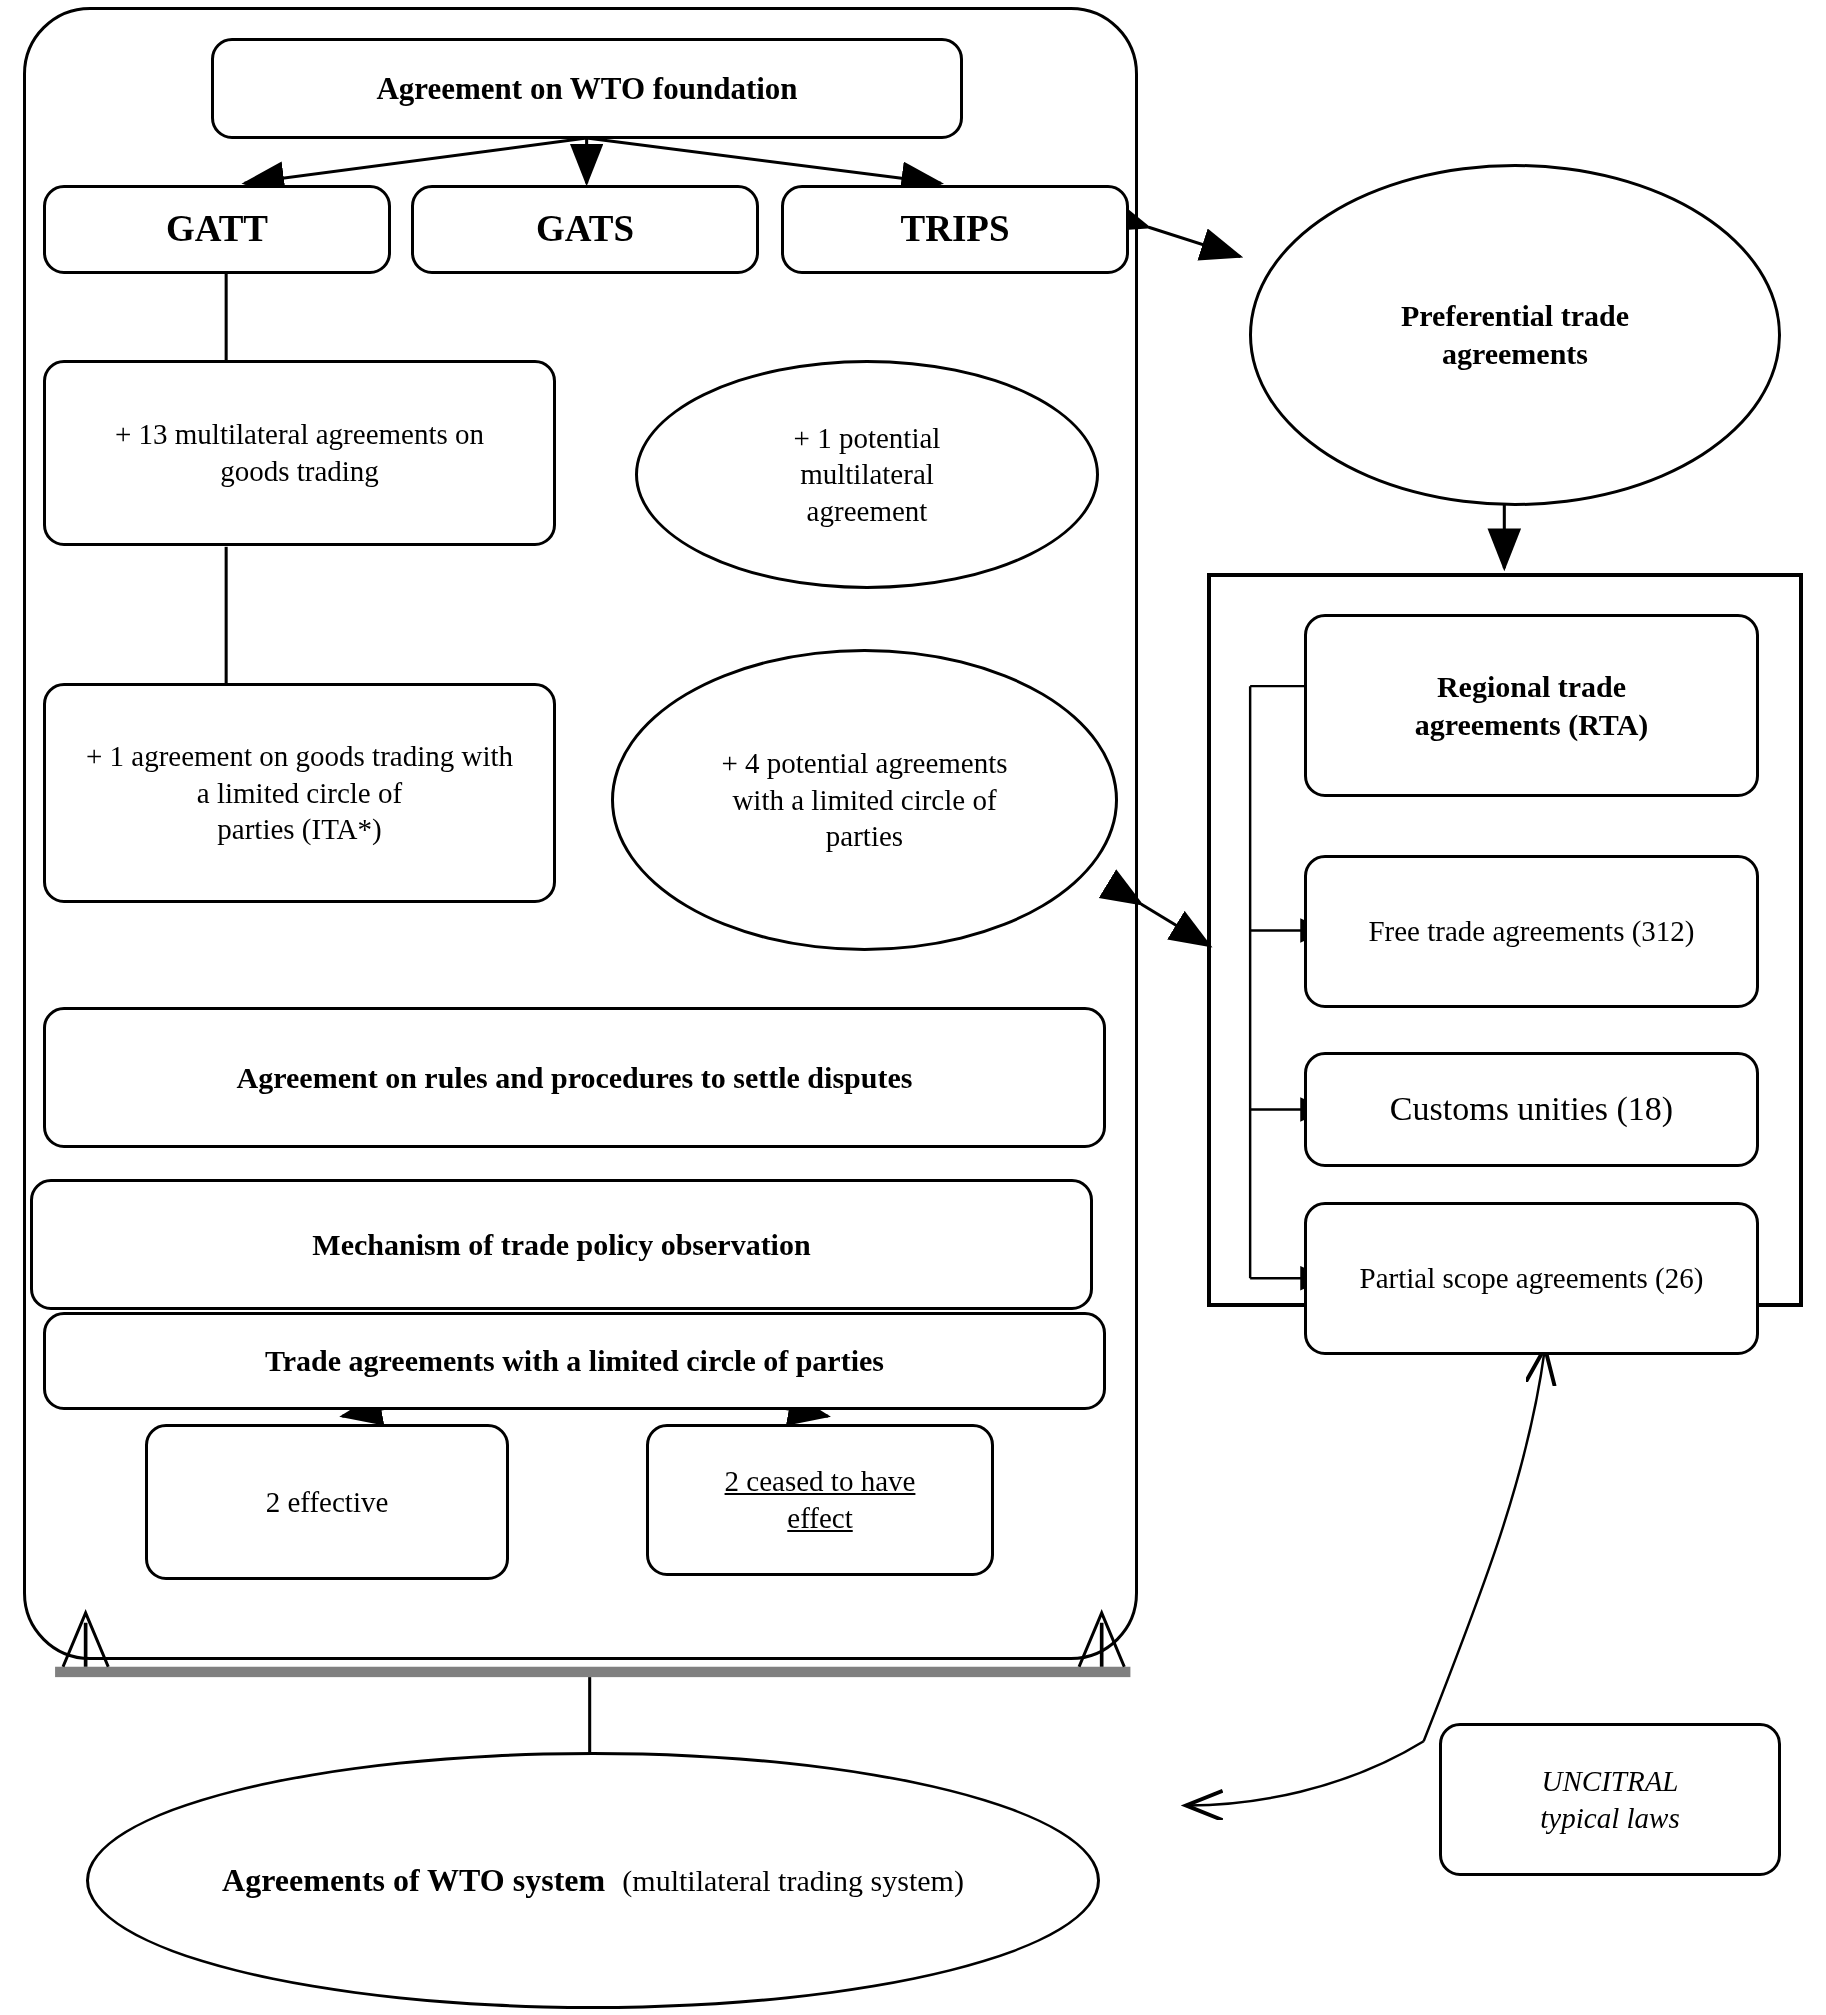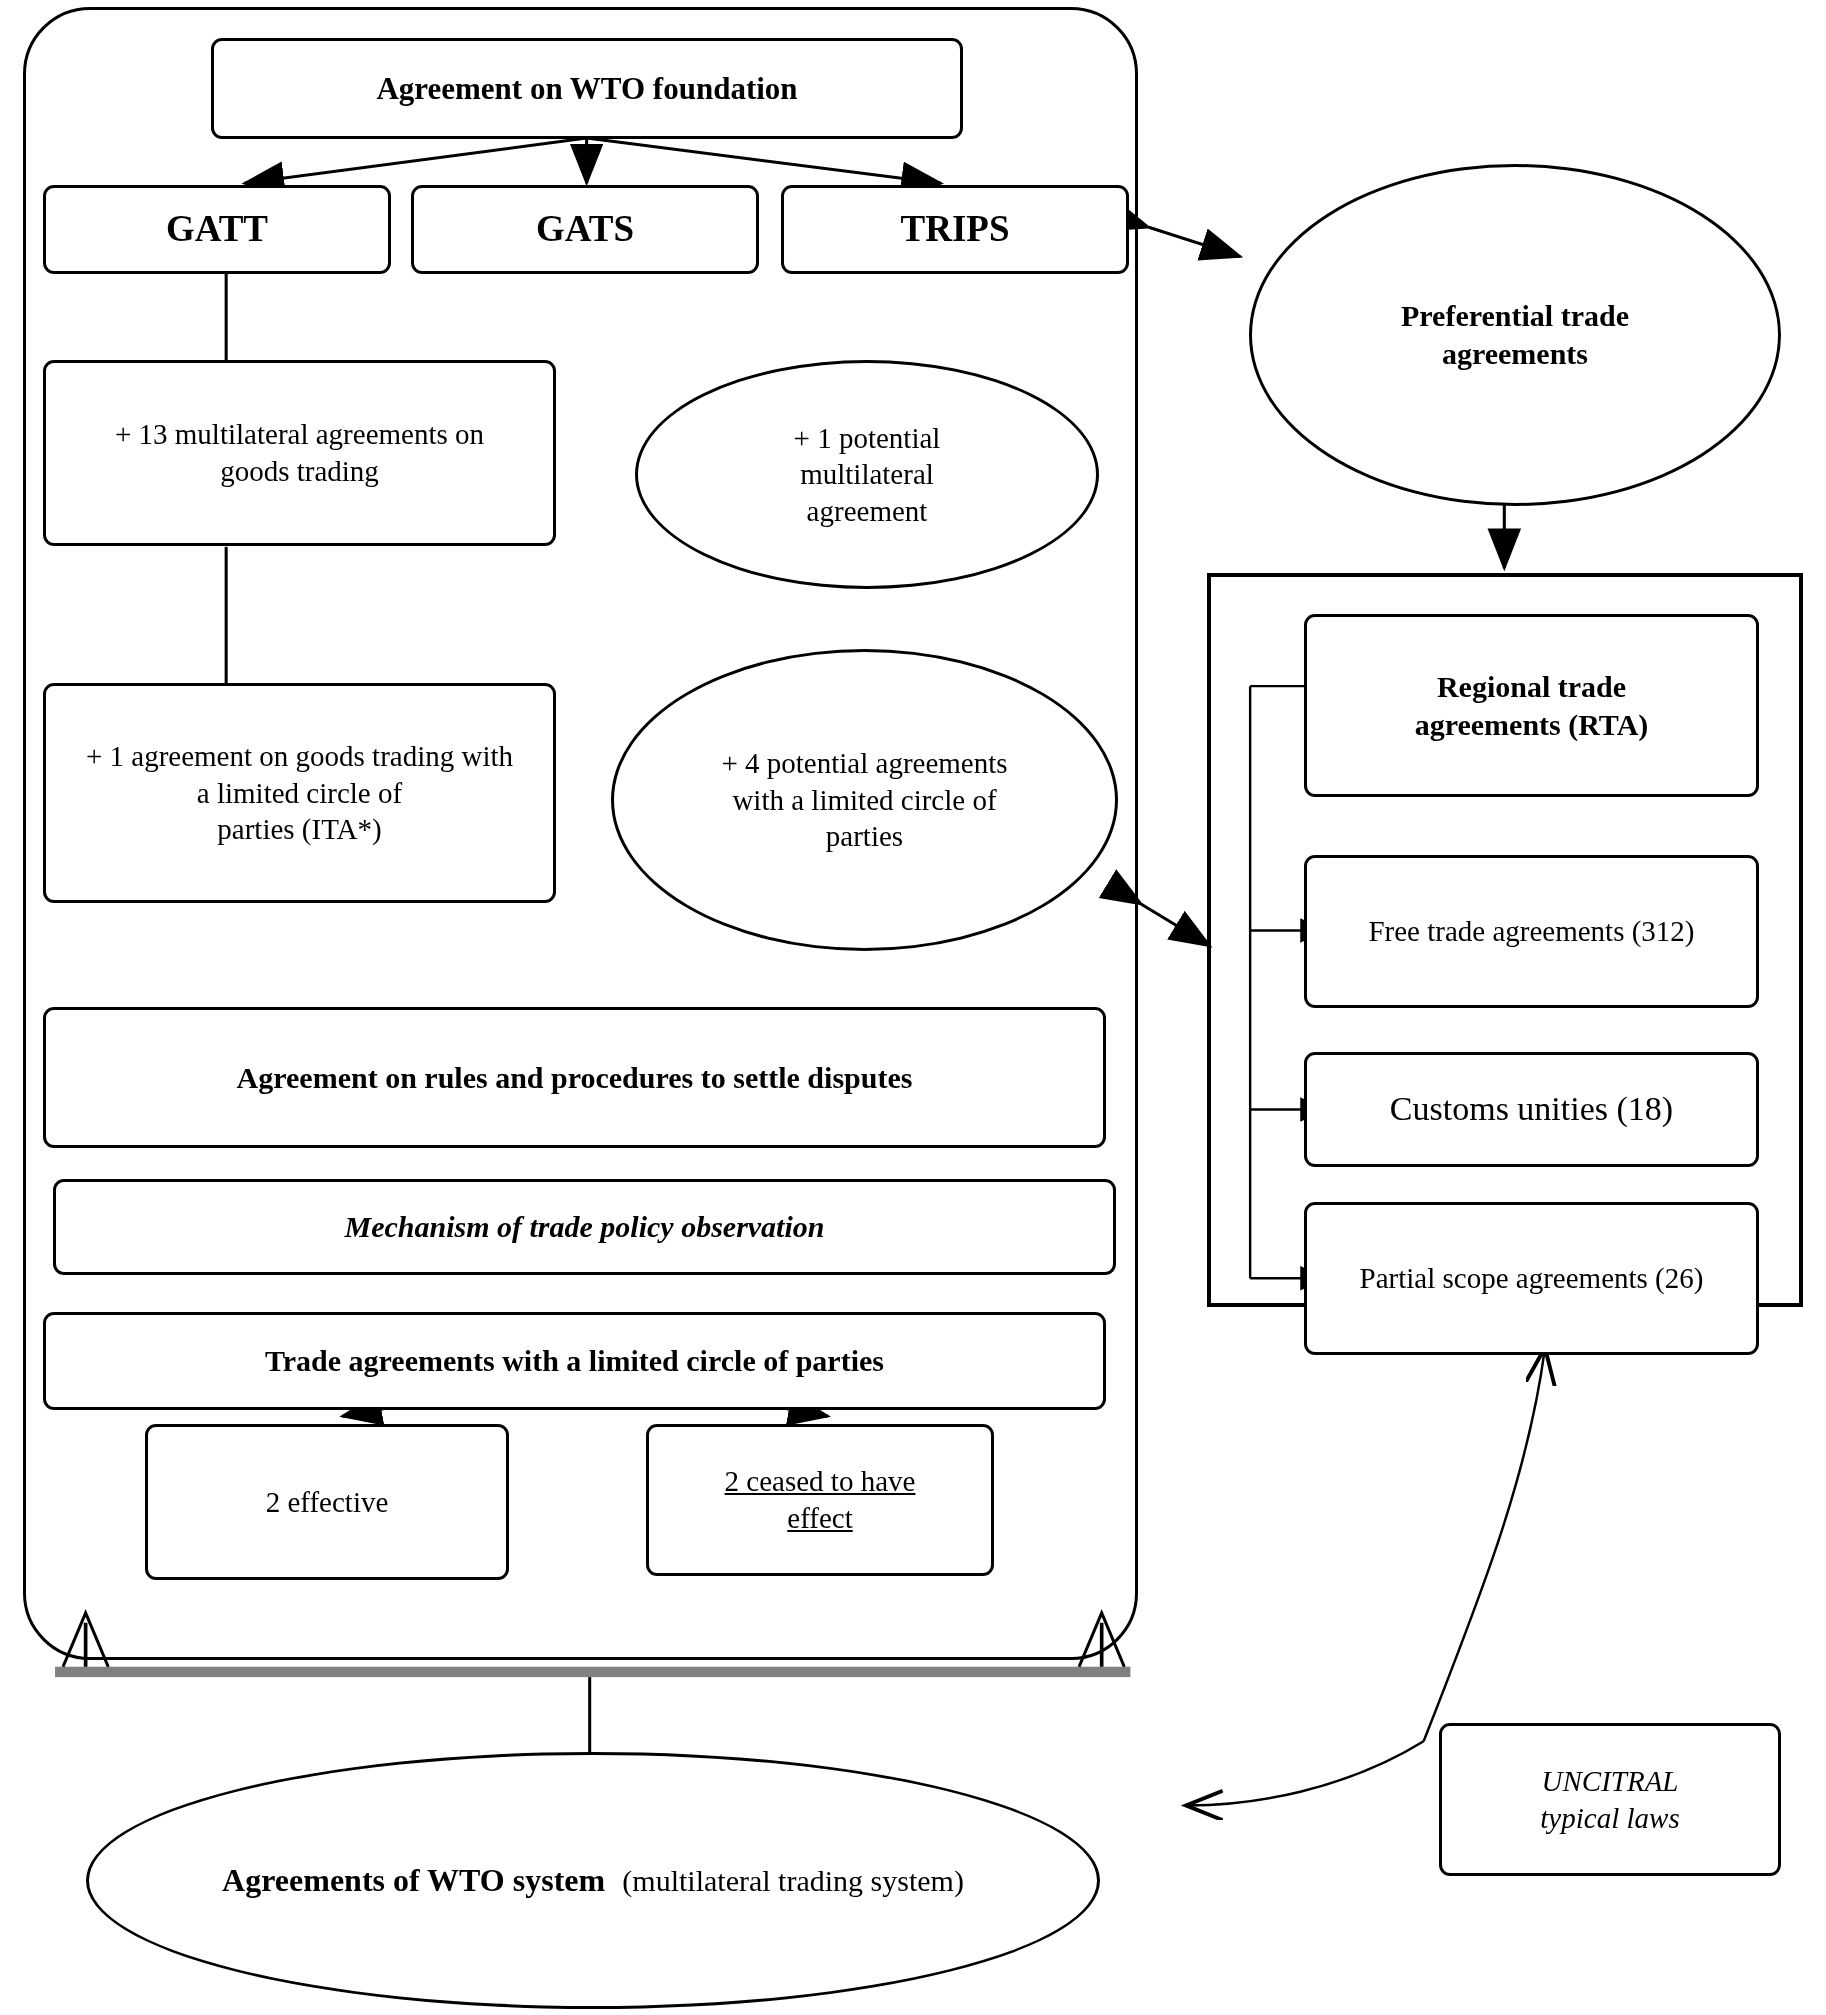--- a/index.html
+++ b/index.html
@@ -2,21 +2,21 @@
 <html style="font-size:9.8px"><head>
 <meta charset="utf-8">
 <style>
   html,body{margin:0;padding:0;background:#ffffff;}
   body{font-family:"Liberation Serif","DejaVu Serif",serif;color:#000;}
   #stage{position:relative;width:1827px;height:2015px;background:#fff;overflow:hidden;}
   #svgLayer{position:absolute;left:0;top:0;width:1827px;height:2015px;pointer-events:none;}
 
   .node{position:absolute;box-sizing:border-box;display:flex;align-items:center;
         justify-content:center;text-align:center;background:#fff;}
-  .rbox{border:3.7px solid #000;border-radius:11px;}
+  .rbox{border:3.7px solid #000;border-radius:21px;}
   .ell{border:3.7px solid #000;border-radius:50%;}
   .txt{display:block;line-height:1.26;padding:0 8.6px;}
   .b{font-weight:bold;}
   .it{font-style:italic;}
 
   
   #outer-container{position:absolute;left:23px;top:7.3px;width:1115px;height:1653px;
        border:3.7px solid #000;border-radius:67px;background:transparent;box-sizing:border-box;}
   
   #rta-frame{position:absolute;left:1207px;top:573px;width:596px;height:734px;
@@ -127,21 +127,21 @@
   </div>
 
   <div class="node ell" style="left:611px;top:649px;width:507px;height:302px;">
     <span class="txt" style="font-size:29px;max-width:287px;">+ 4 potential agreements with a limited circle of parties</span>
   </div>
 
   <div class="node rbox" style="left:43px;top:1007px;width:1063px;height:141px;">
     <span class="txt b" style="font-size:30px;">Agreement on rules and procedures to settle disputes</span>
   </div>
 
-  <div class="node rbox" style="left:53px;top:1179px;width:1063px;height:96px;font-style:italic;">
+  <div class="node rbox" style="left:30px;top:1179px;width:1063px;height:131px;">
     <span class="txt b" style="font-size:30px;">Mechanism of trade policy observation</span>
   </div>
 
   <div class="node rbox" style="left:43px;top:1312px;width:1063px;height:98px;">
     <span class="txt b" style="font-size:30px;">Trade agreements with a limited circle of parties</span>
   </div>
 
   <div class="node rbox" style="left:145px;top:1424px;width:364px;height:156px;">
     <span class="txt" style="font-size:29px;">2 effective</span>
   </div>

